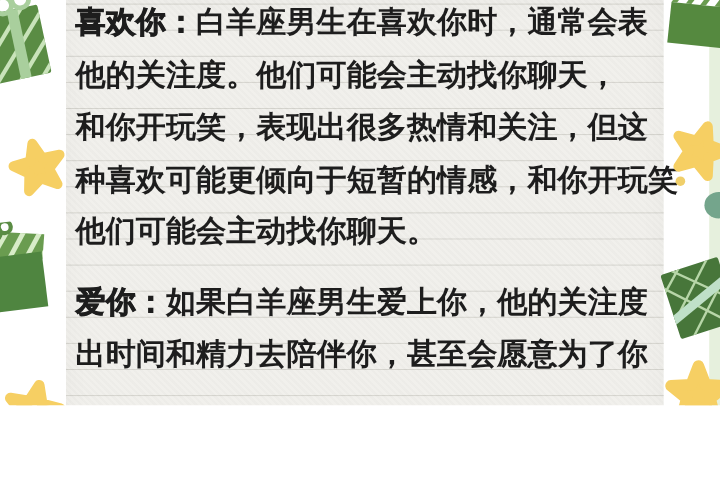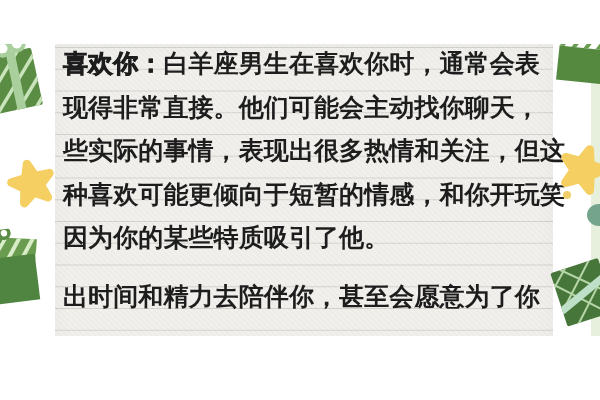--- a/index.html
+++ b/index.html
@@ -1,20 +1,19 @@
 <!DOCTYPE html>
 <html><head>
 <meta charset="utf-8">
 <style>
   html,body { margin:0; padding:0; }
   .page {
-    position:relative; width:600px; height:292px; overflow:hidden;
+    position:relative; width:600px; height:338px; overflow:hidden;
     background:#ffffff;
     font-family:Liberation Serif, serif;
-    margin-top:44px;
   }
   .edge-strip {
     position:absolute; top:0; right:0; width:9px; height:400px;
     background:#e6f0dd;
   }
   .paper {
     position:absolute; left:55px; top:0; width:498px; height:400px;
     background-color:#f1f0ec;
     background-image:
       repeating-linear-gradient(45deg, rgba(0,0,0,0.015) 0 2px, rgba(255,255,255,0.02) 2px 4px),
@@ -42,26 +41,27 @@
 
 <div class="page">
 
   <div class="edge-strip"></div>
 
   <div class="paper"></div>
 
   <div class="text-col">
     <div>
       <div class="t-line"><span class="lead">喜欢你：</span><span>白羊座男生在喜欢你时，通常会表</span></div>
-      <div class="t-line">现得非常直接。他们可能会主动找你聊天，</div>
-      <div class="t-line">些实际的事情，表现出很多热情和关注，但这</div>
+      <div class="t-line">他的关注度。他们可能会主动找你聊天，</div>
+      <div class="t-line">和你开玩笑，表现出很多热情和关注，但这</div>
       <div class="t-line">种喜欢可能更倾向于短暂的情感，和你开玩笑</div>
-      <div class="t-line">因为你的某些特质吸引了他。</div>
+      <div class="t-line">他们可能会主动找你聊天。</div>
     </div>
     <div class="section-2">
+      <div class="t-line"><span class="lead">爱你：</span><span>如果白羊座男生爱上你，他的关注度</span></div>
       <div class="t-line">出时间和精力去陪伴你，甚至会愿意为了你</div>
     </div>
   </div>
 
   <svg class="deco" style="left:-14px; top:-10px; width:54px; height:80px; transform:rotate(-12deg);" viewBox="0 0 54 80">
     <defs>
         <clipPath id="clipTL">
           <rect x="4" y="18" width="46" height="58" rx="2"></rect>
         </clipPath>
       </defs>

